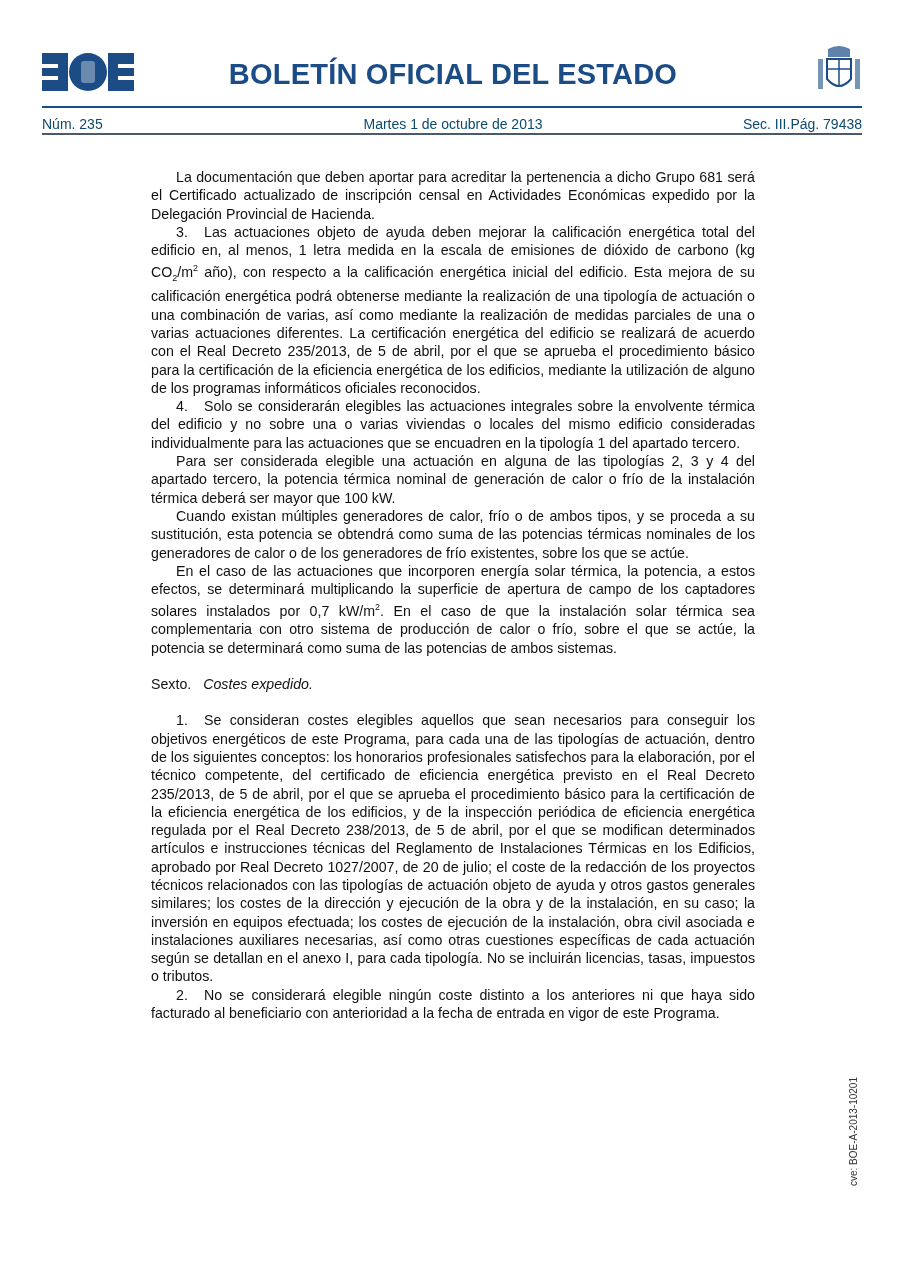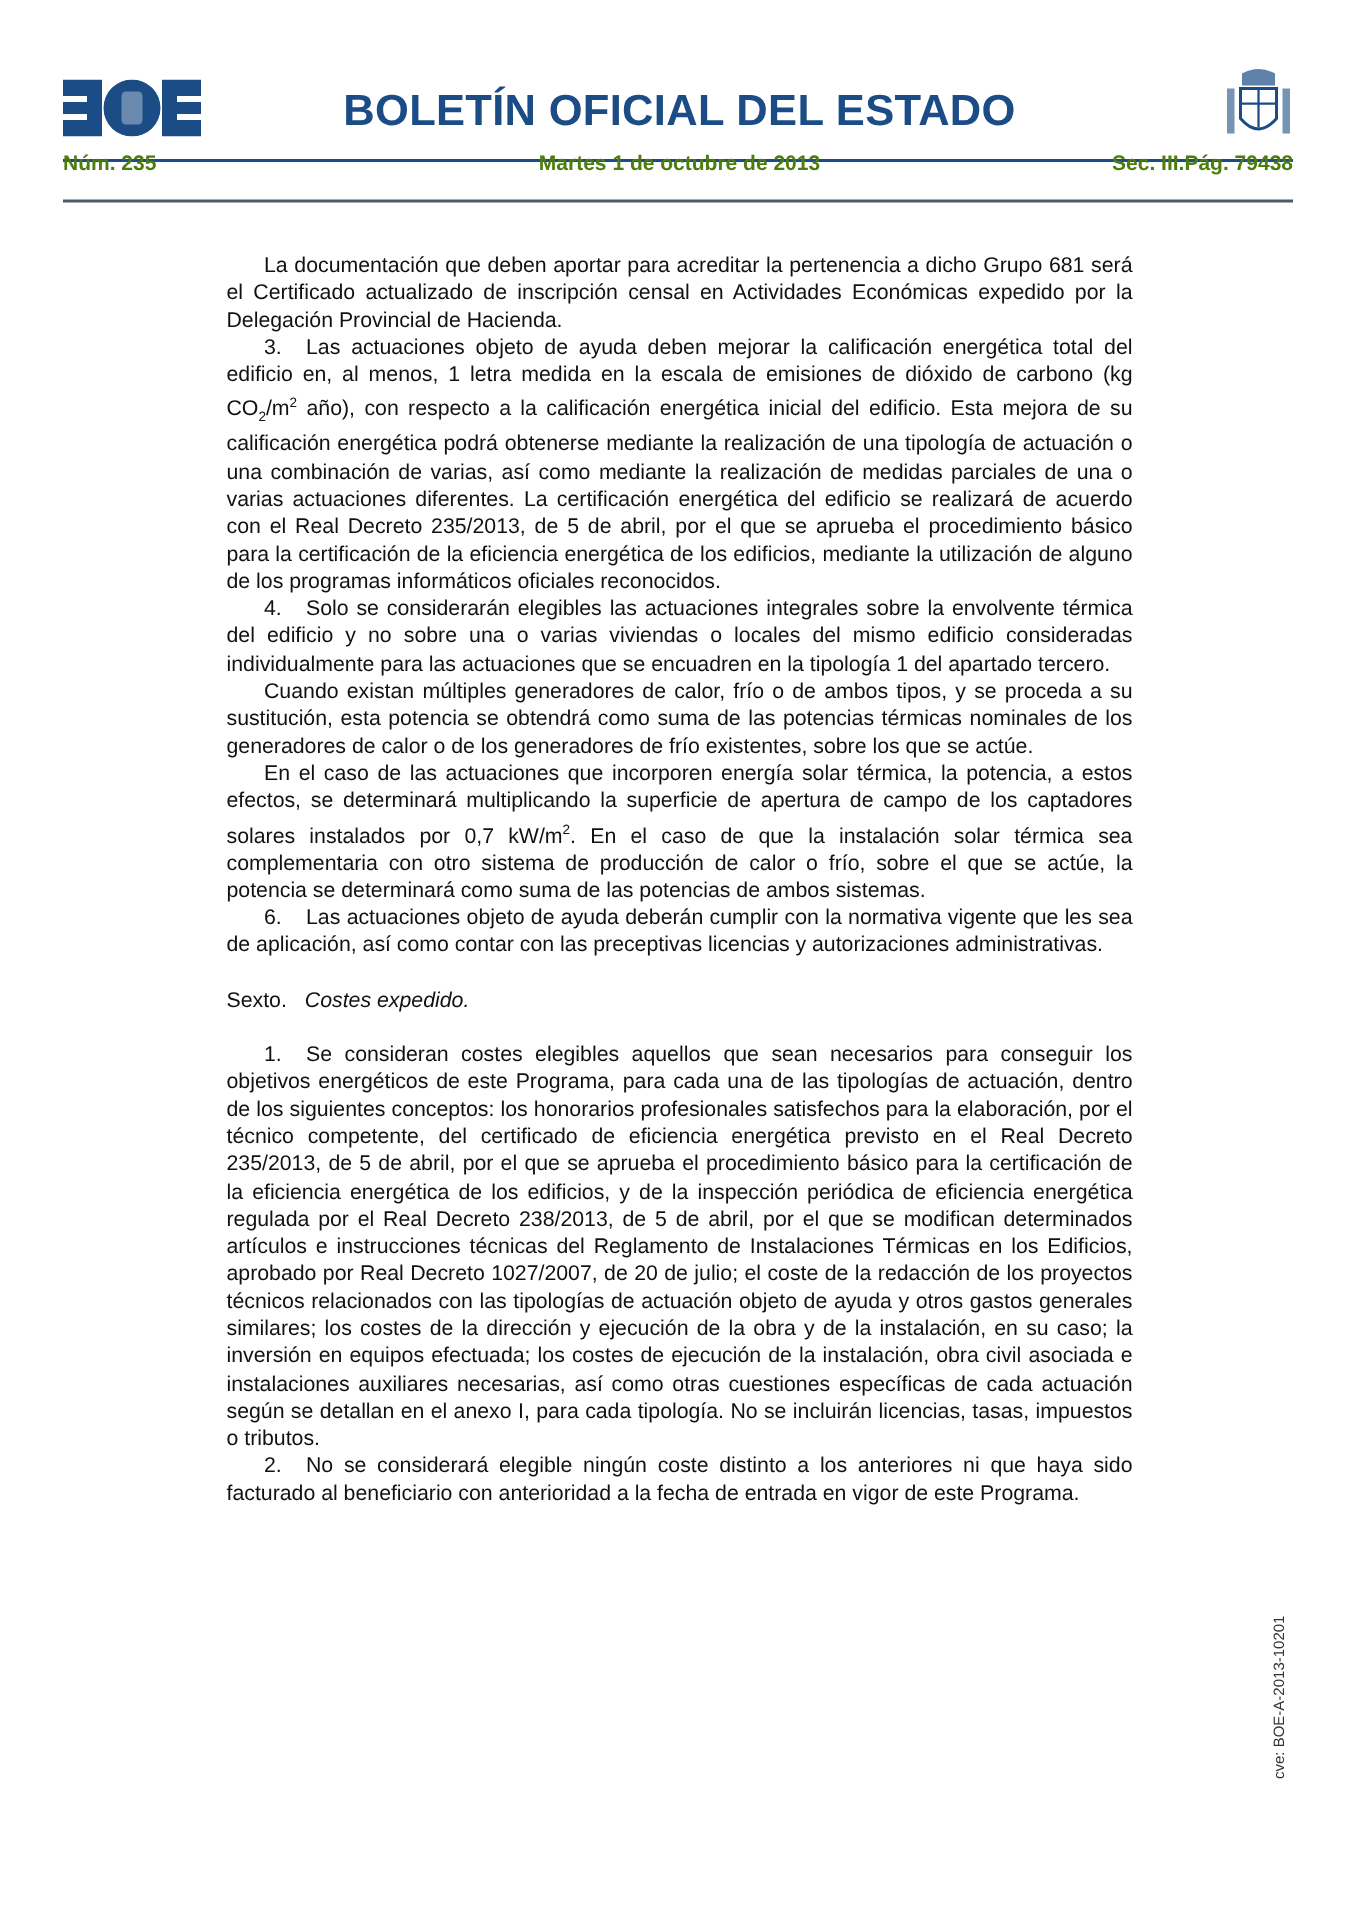--- a/index.html
+++ b/index.html
@@ -2,21 +2,21 @@
 <html><head>
 <meta charset="utf-8">
 <style>
   html, body { margin:0; padding:0; background:#fff; }
   body { width:906px; height:1280px; position:relative; overflow:hidden; font-family:"Liberation Sans", sans-serif; color:#111; }
   .logo { position:absolute; left:42px; top:53px; width:92px; height:38px; }
   .title { position:absolute; left:0; width:906px; top:58px; text-align:center; font-weight:bold; font-size:29px; color:#1b4c86; letter-spacing:0.2px; }
   .coat { position:absolute; left:814px; top:45px; width:50px; height:50px; }
   .rule1 { position:absolute; left:42px; top:106px; width:820px; height:2px; background:#1b4c86; }
   .rule2 { position:absolute; left:42px; top:133px; width:820px; height:2px; background:#4a5a6a; }
-  .hdr { position:absolute; top:100px; font-weight:bold; font-size:14px; color:#4d7c0f; }
+  .hdr { position:absolute; top:116px; font-weight:normal; font-size:14px; color:#0c4a6e; }
   .hl { left:42px; }
   .hc { left:0; width:906px; text-align:center; }
   .hr { right:44px; }
   .hr span { }
   .body { position:absolute; left:151px; width:604px; top:168px; font-size:14.2px; line-height:18.3px; }
   .body p { margin:0; text-align:justify; text-indent:25px; }
   .body p.noind { text-indent:0; }
   .body .gap { height:18px; }
   .body .num { display:inline-block; width:28px; text-indent:0; }
   .cve { position:absolute; left:848px; top:1186px; transform:rotate(-90deg); transform-origin:0 0; font-size:10px; color:#333; white-space:nowrap; }
@@ -50,23 +50,23 @@
 <div class="rule1"></div>
 <div class="hdr hl">Núm. 235</div>
 <div class="hdr hc">Martes 1 de octubre de 2013</div>
 <div class="hdr hr"><span>Sec. III.</span><span>Pág. 79438</span></div>
 <div class="rule2"></div>
 
 <div class="body">
   <p><span>La documentación que deben aportar para acreditar la pertenencia a dicho Grupo 681 será el Certificado actualizado de inscripción censal en Actividades Económicas expedido por la Delegación Provincial de Hacienda.</span></p>
   <p><span class="num">3.</span><span>Las actuaciones objeto de ayuda deben mejorar la calificación energética total del edificio en, al menos, 1 letra medida en la escala de emisiones de dióxido de carbono (kg CO</span><sub>2</sub><span>/m</span><sup>2</sup><span> año), con respecto a la calificación energética inicial del edificio. Esta mejora de su calificación energética podrá obtenerse mediante la realización de una tipología de actuación o una combinación de varias, así como mediante la realización de medidas parciales de una o varias actuaciones diferentes. La certificación energética del edificio se realizará de acuerdo con el Real Decreto 235/2013, de 5 de abril, por el que se aprueba el procedimiento básico para la certificación de la eficiencia energética de los edificios, mediante la utilización de alguno de los programas informáticos oficiales reconocidos.</span></p>
   <p><span class="num">4.</span><span>Solo se considerarán elegibles las actuaciones integrales sobre la envolvente térmica del edificio y no sobre una o varias viviendas o locales del mismo edificio consideradas individualmente para las actuaciones que se encuadren en la tipología 1 del apartado tercero.</span></p>
+  <p><span>Para ser considerada elegible una actuación en alguna de las tipologías 2, 3 y 4 del apartado tercero, la potencia térmica nominal de generación de calor o frío de la instalación térmica deberá ser mayor que 100 kW.</span></p>
   <p><span>Cuando existan múltiples generadores de calor, frío o de ambos tipos, y se proceda a su sustitución, esta potencia se obtendrá como suma de las potencias térmicas nominales de los generadores de calor o de los generadores de frío existentes, sobre los que se actúe.</span></p>
   <p><span>En el caso de las actuaciones que incorporen energía solar térmica, la potencia, a estos efectos, se determinará multiplicando la superficie de apertura de campo de los captadores solares instalados por 0,7 kW/m</span><sup>2</sup><span>. En el caso de que la instalación solar térmica sea complementaria con otro sistema de producción de calor o frío, sobre el que se actúe, la potencia se determinará como suma de las potencias de ambos sistemas.</span></p>
-  <p><span class="num">6.</span><span>Las actuaciones objeto de ayuda deberán cumplir con la normativa vigente que les sea de aplicación, así como contar con las preceptivas licencias y autorizaciones administrativas.</span></p>
   <div class="gap"></div>
   <p class="noind"><span style="margin-right:12px">Sexto.</span><i>Costes expedido.</i></p>
   <div class="gap"></div>
   <p><span class="num">1.</span><span>Se consideran costes elegibles aquellos que sean necesarios para conseguir los objetivos energéticos de este Programa, para cada una de las tipologías de actuación, dentro de los siguientes conceptos: los honorarios profesionales satisfechos para la elaboración, por el técnico competente, del certificado de eficiencia energética previsto en el Real Decreto 235/2013, de 5 de abril, por el que se aprueba el procedimiento básico para la certificación de la eficiencia energética de los edificios, y de la inspección periódica de eficiencia energética regulada por el Real Decreto 238/2013, de 5 de abril, por el que se modifican determinados artículos e instrucciones técnicas del Reglamento de Instalaciones Térmicas en los Edificios, aprobado por Real Decreto 1027/2007, de 20 de julio; el coste de la redacción de los proyectos técnicos relacionados con las tipologías de actuación objeto de ayuda y otros gastos generales similares; los costes de la dirección y ejecución de la obra y de la instalación, en su caso; la inversión en equipos efectuada; los costes de ejecución de la instalación, obra civil asociada e instalaciones auxiliares necesarias, así como otras cuestiones específicas de cada actuación según se detallan en el anexo I, para cada tipología. No se incluirán licencias, tasas, impuestos o tributos.</span></p>
   <p><span class="num">2.</span><span>No se considerará elegible ningún coste distinto a los anteriores ni que haya sido facturado al beneficiario con anterioridad a la fecha de entrada en vigor de este Programa.</span></p>
 </div>
 
 <div class="cve">cve: BOE-A-2013-10201</div>
 
 </body></html>

